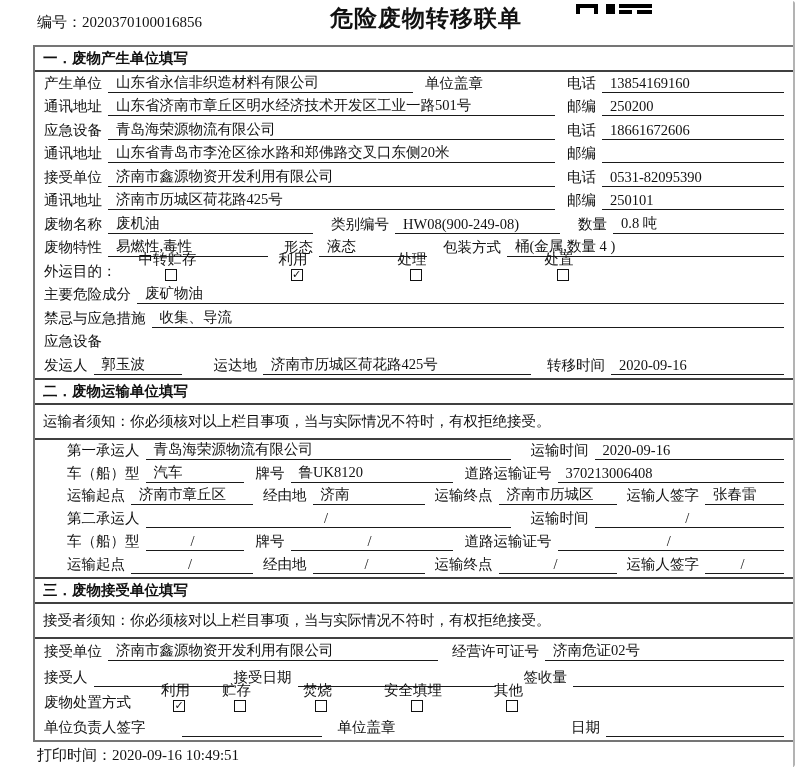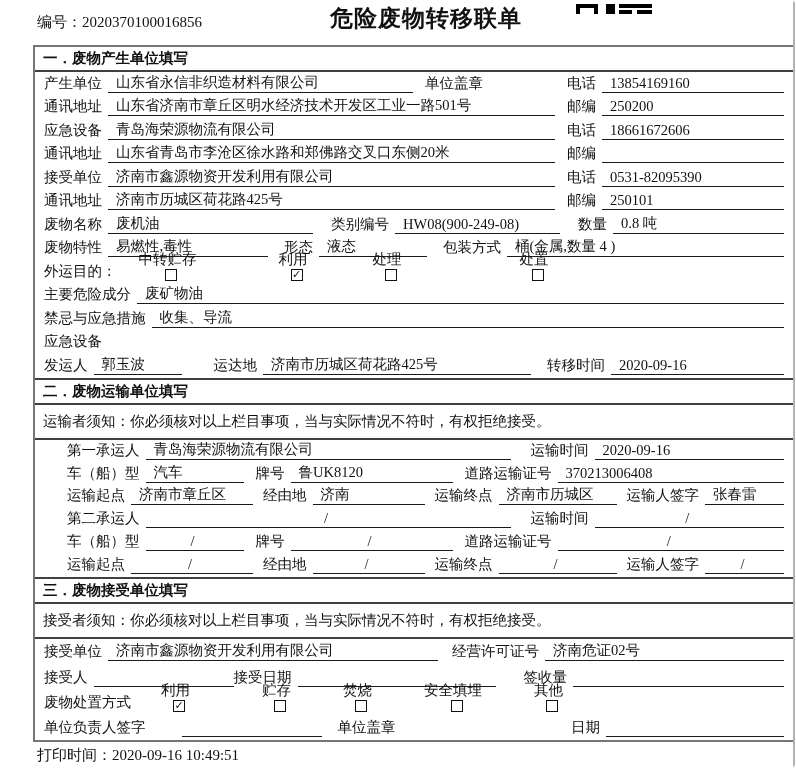--- a/index.html
+++ b/index.html
@@ -133,21 +133,21 @@
           <span class="cb">
               <i></i>
             </span>
         </span>
         <span class="opt" style="margin-left:82px">
           <span>利用</span>
           <span class="cb">
               <i>✓</i>
             </span>
         </span>
-        <span class="opt" style="margin-left:65px">
+        <span class="opt" style="margin-left:90px">
           <span>处理</span>
           <span class="cb">
               <i></i>
             </span>
         </span>
         <span class="opt" style="margin-left:118px">
           <span>处置</span>
           <span class="cb">
               <i></i>
             </span>
@@ -262,21 +262,21 @@
       </div>
 
       <div class="row">
         <span class="lbl">废物处置方式</span>
         <span class="opt" style="margin-left:24px">
           <span>利用</span>
           <span class="cb">
               <i>✓</i>
             </span>
         </span>
-        <span class="opt" style="margin-left:72px">
+        <span class="opt" style="margin-left:32px">
           <span>贮存</span>
           <span class="cb">
               <i></i>
             </span>
         </span>
         <span class="opt" style="margin-left:52px">
           <span>焚烧</span>
           <span class="cb">
               <i></i>
             </span>

